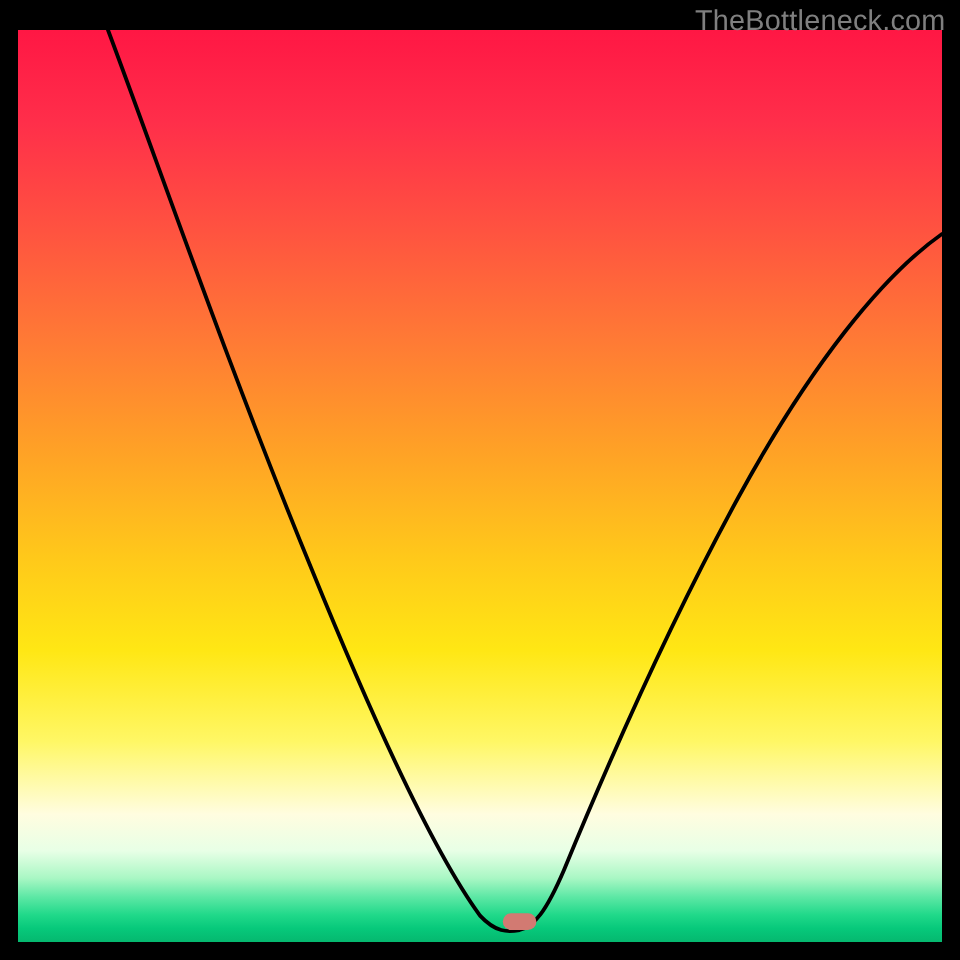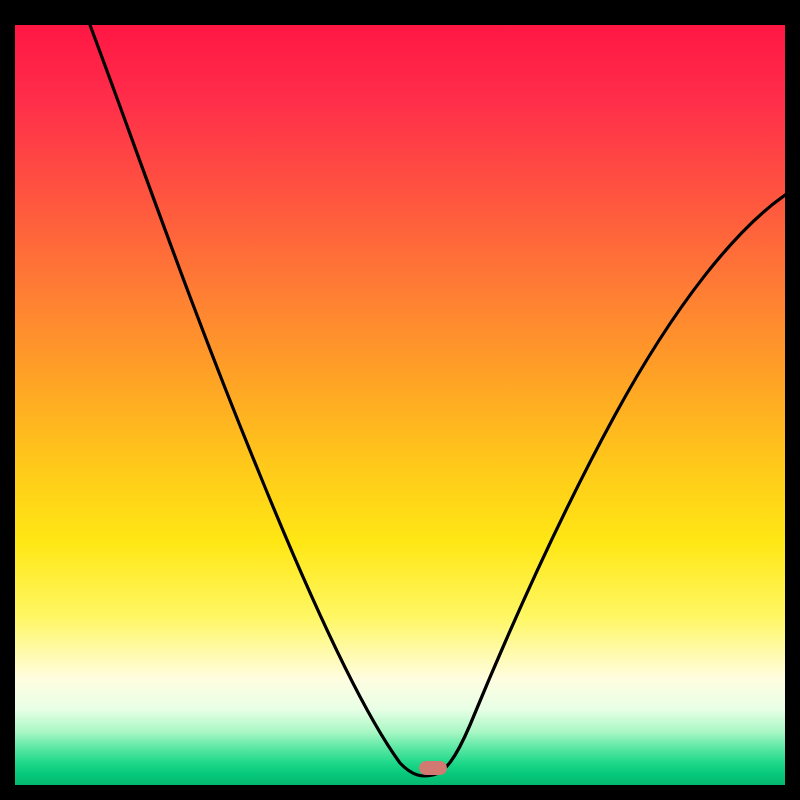--- a/index.html
+++ b/index.html
@@ -71,20 +71,21 @@
     height: 14px;
     background: #d27a72;
     border-radius: 8px;
     z-index: 10;
   }
 </style>
 </head>
 <body>
 
 <div class="stage">
+  <div class="watermark">TheBottleneck.com</div>
 
   <div class="plot">
     <div class="gradient"></div>
 
     <svg class="curve-svg" viewBox="0 0 770 760" preserveAspectRatio="none">
       <path d="M 75 0
                C 120 120, 175 280, 245 450
                C 300 585, 350 690, 385 738
                C 398 752, 408 752, 418 750
                C 430 747, 440 735, 455 700

